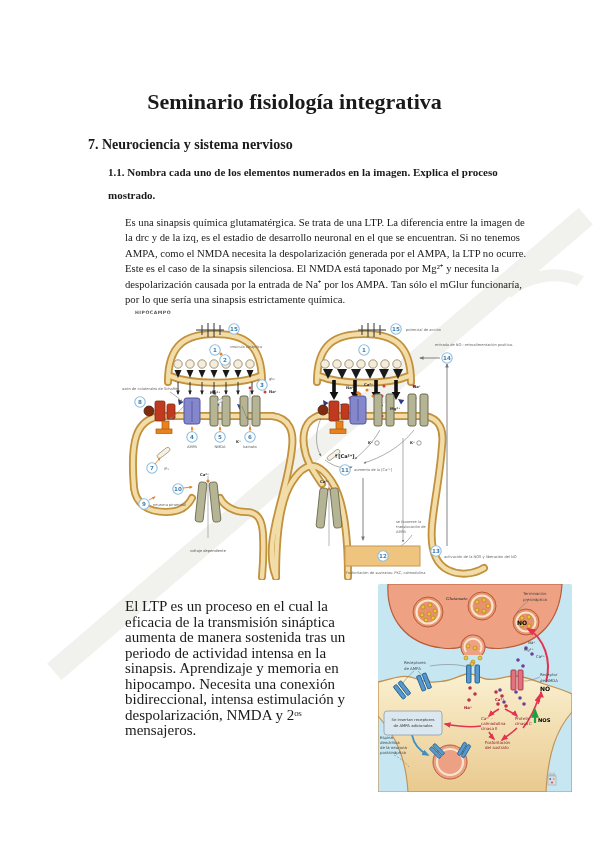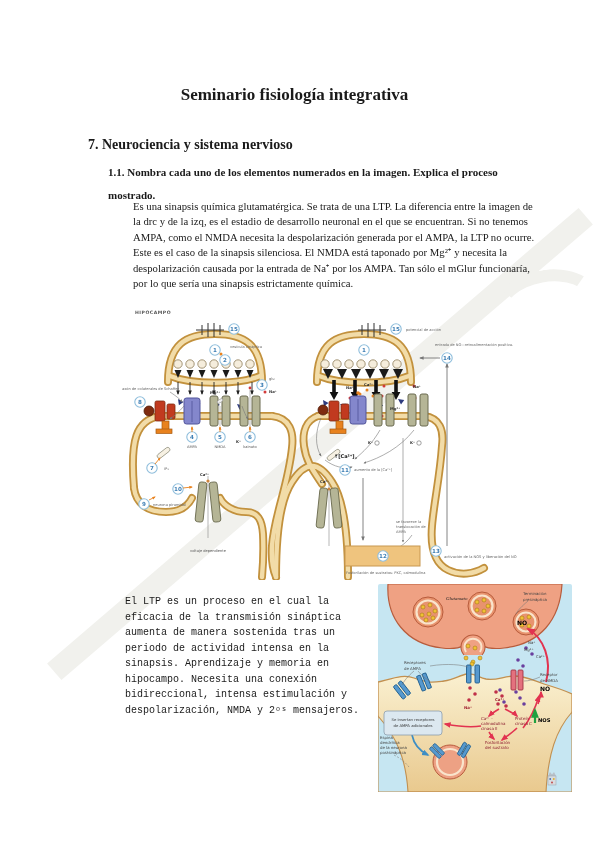--- a/index.html
+++ b/index.html
@@ -1,23 +1,23 @@
 <!DOCTYPE html>
 <html><head>
 <meta charset="utf-8">
 <style>
   html,body{margin:0;padding:0;}
   body{width:600px;height:848px;position:relative;background:#ffffff;overflow:hidden;
        font-family:"Liberation Serif",serif;color:#1a1a1a;}
   .abs{position:absolute;}
-  .title{left:0;right:11px;top:74px;text-align:center;font-size:17px;font-weight:bold;}
+  .title{left:0;right:11px;top:74px;text-align:center;font-size:22px;font-weight:bold;}
   .h2{left:88px;top:125px;font-size:14px;font-weight:bold;}
   .h3{left:108px;top:150px;width:424px;font-size:11px;font-weight:bold;line-height:23px;}
-  .para1{left:125px;top:188px;width:402px;font-size:10.7px;line-height:15.5px;margin-left:8px;}
-  .para2{left:125px;top:584px;width:250px;font-size:10px;line-height:15.5px;font-family:Liberation Mono, monospace;}
+  .para1{left:125px;top:204px;width:402px;font-size:10.7px;line-height:15.5px;}
+  .para2{left:125px;top:584px;width:250px;font-size:15px;line-height:15.5px;}
   .wm{background:#F1F1ED;}
   .fig1{left:122px;top:306px;}
   .fig2{left:378px;top:584px;}
   
   .cap{font:bold 4.6px "DejaVu Sans",sans-serif;fill:#555;letter-spacing:.5px;}
   .lb{font:3.6px "DejaVu Sans",sans-serif;fill:#666;}
   .ion{font:bold 3.8px "DejaVu Sans",sans-serif;fill:#333;}
   .big{font:bold 5px "DejaVu Sans",sans-serif;fill:#111;}
   .rlb{font:3.6px "DejaVu Sans",sans-serif;fill:#555;text-anchor:middle;}
   .numc circle{fill:#fff;stroke:#8FBEDC;stroke-width:1.1;}

